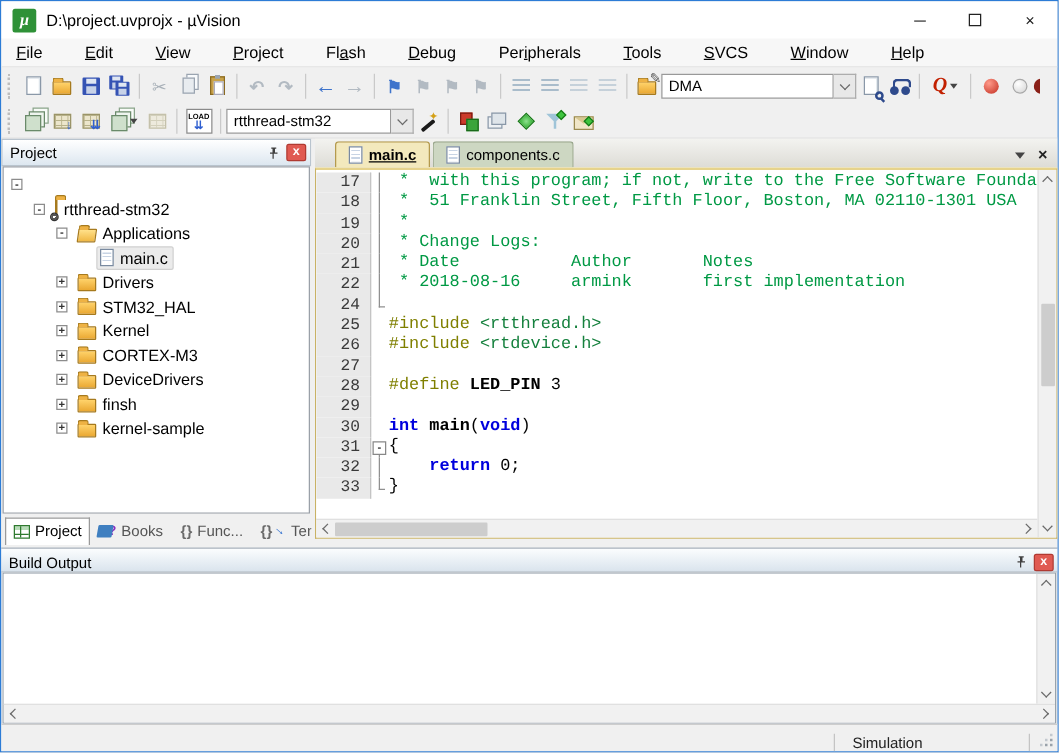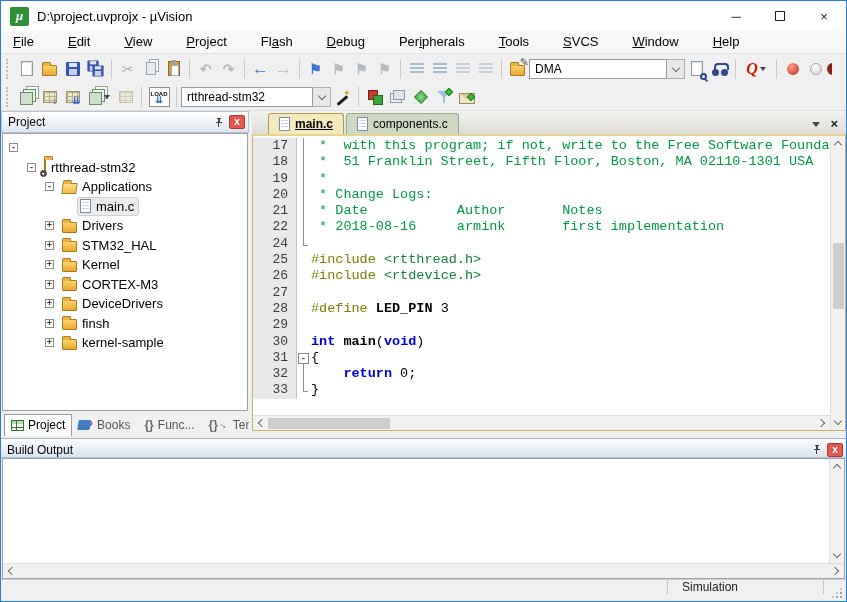--- a/index.html
+++ b/index.html
@@ -172,21 +172,21 @@
   
   .bpanel{flex:1;display:flex;flex-direction:column;min-height:0;}
   .bhead{height:20px;flex:none;display:flex;align-items:flex-end;padding:0 3px 0 6px;font-size:12px;color:#000;
     background:linear-gradient(#fbfdfe,#dae4ed);border-top:1px solid #aab4be;border-bottom:1px solid #b9c4ce;}
   .bbody{flex:1;background:#fff;border:1px solid #98a2ac;margin:0 1px;display:flex;flex-direction:column;min-height:0;}
   .brow{flex:1;display:flex;min-height:0;}
   .bcontent{flex:1;background:#fff;}
   .bvsp{flex:1;}
 
   
-  .statusbar{height:22px;flex:none;border-top:1px solid #cdcdcd;display:flex;align-items:flex-start;font-size:12px;color:#222;background:#f0f0f0;}
+  .statusbar{height:22px;flex:none;border-top:1px solid #cdcdcd;display:flex;align-items:flex-end;font-size:12px;color:#222;background:#f0f0f0;}
   .scell-spacer{flex:1;}
   .ssep{width:1px;height:14px;background:#c4c4c4;flex:none;}
   .scell-sim{width:155px;padding-left:14px;flex:none;}
   .sgrip{width:22px;height:22px;position:relative;flex:none;}
   .sgrip::before{content:"";position:absolute;right:4px;bottom:4px;width:2px;height:2px;background:#9aa2aa;
     box-shadow:-4px 0 0 #9aa2aa,-8px 0 0 #c2c8ce,0 -4px 0 #9aa2aa,0 -8px 0 #c2c8ce,-4px -4px 0 #c2c8ce;}
 </style>
 </head>
 <body>
 

